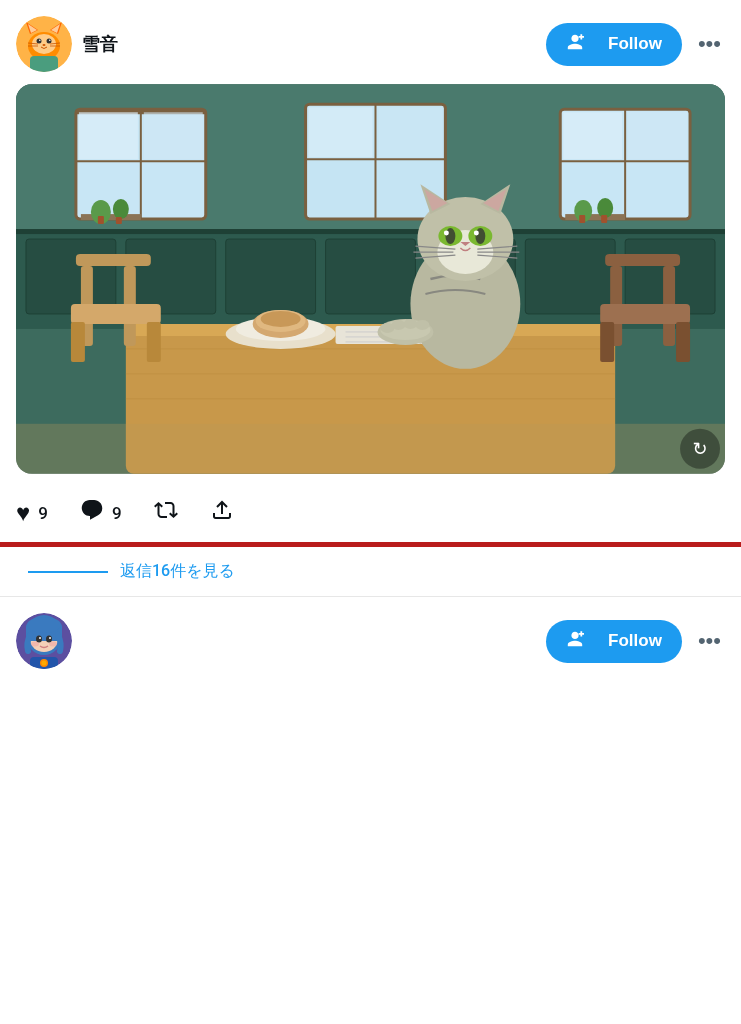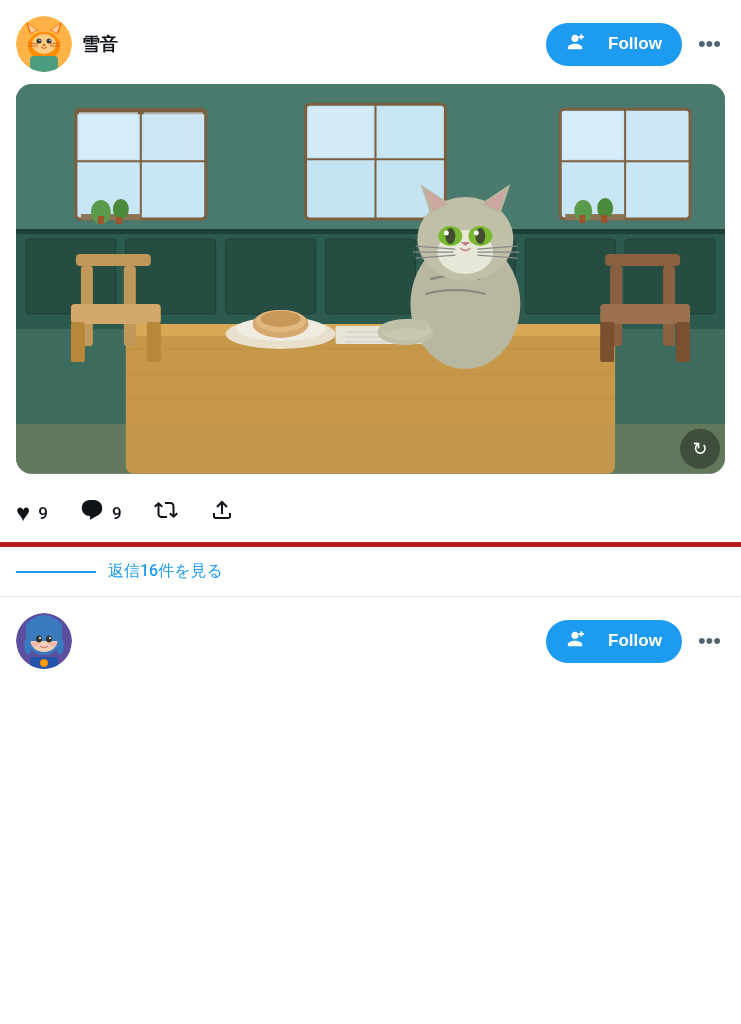--- a/index.html
+++ b/index.html
@@ -129,21 +129,21 @@
     }
 
     .action-icon.heart {
       color: #0f1419;
     }
 
     .view-replies {
       display: flex;
       align-items: center;
       gap: 12px;
-      padding: 14px 16px;
+      padding: 14px 28px;
       border-bottom: 1px solid #e7e7e7;
       cursor: pointer;
     }
 
     .view-replies-line {
       flex: 1;
       height: 2px;
       background: #1d9bf0;
       max-width: 80px;
     }

